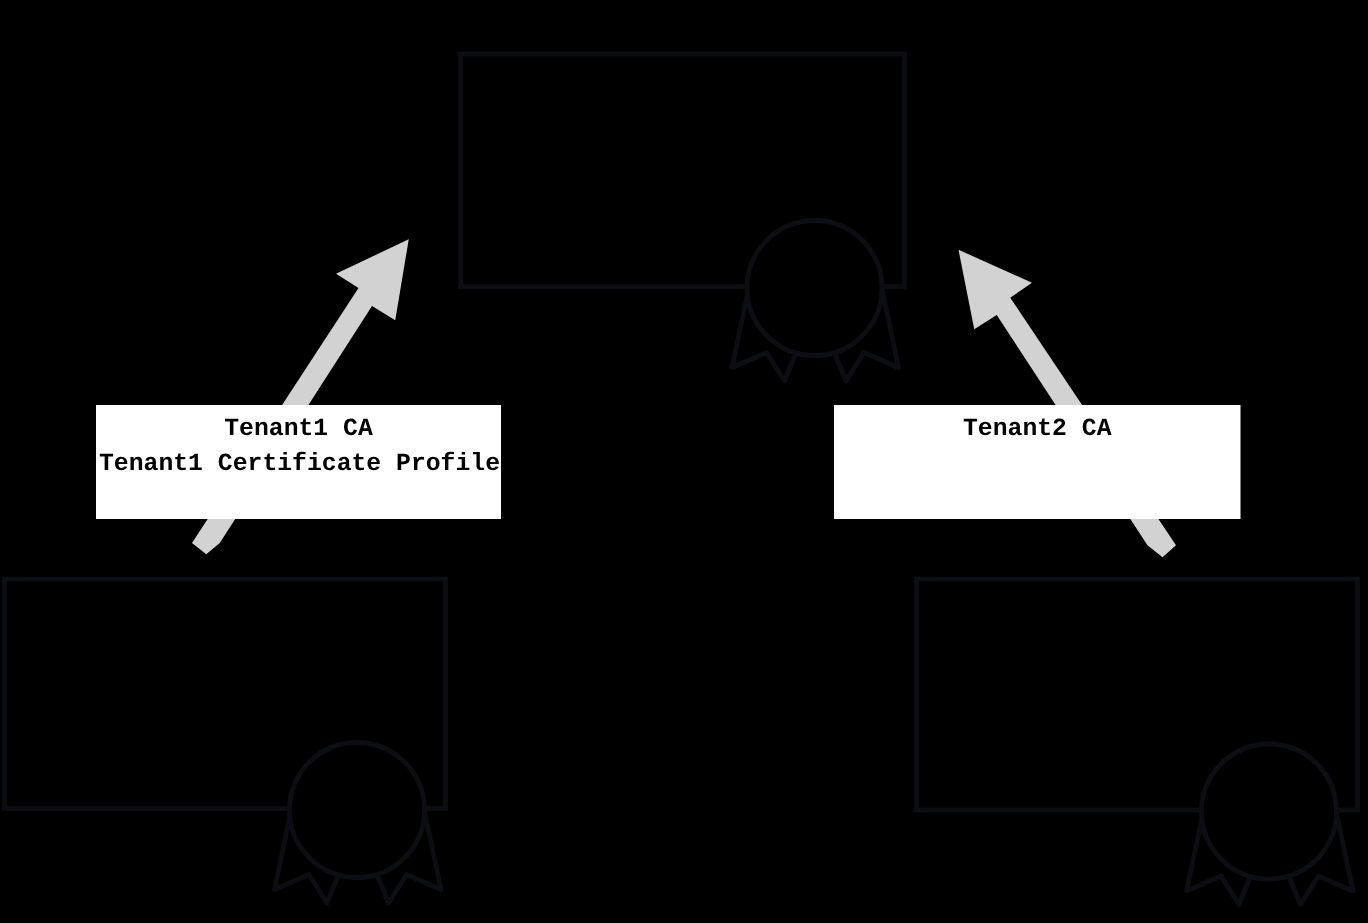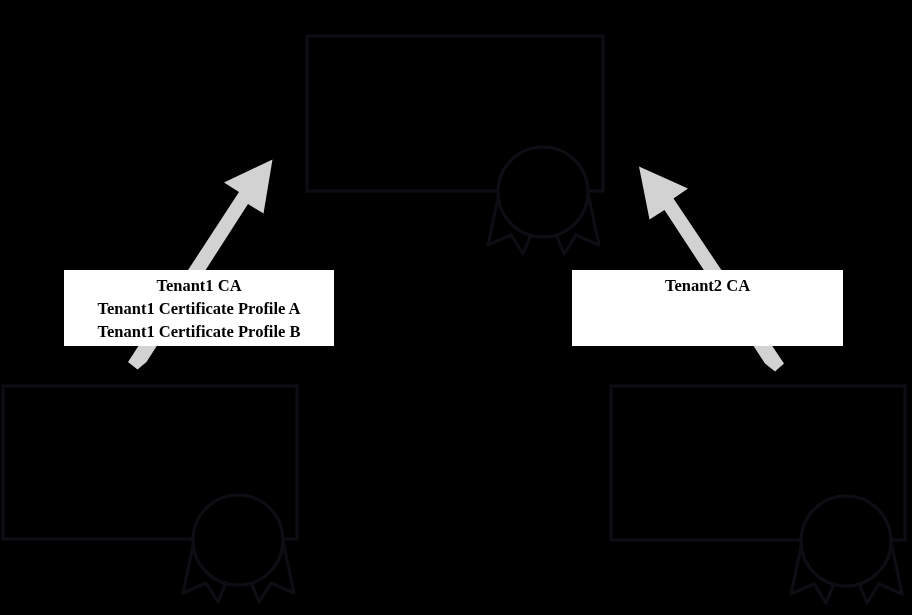--- a/index.html
+++ b/index.html
@@ -21,42 +21,42 @@
     left: 0;
     top: 0;
     width: 912px;
     height: 615px;
     display: block;
   }
   .label-box {
     position: absolute;
     background: #ffffff;
     color: #000000;
-    font-family: Liberation Serif, serif;
+    font-family: Liberation Mono, monospace;
     font-weight: bold;
     font-size: 16.5px;
     line-height: 23px;
     text-align: center;
     box-sizing: border-box;
     padding: 4px 2px 4px 2px;
     white-space: nowrap;
     z-index: 5;
   }
   .label-line {
     display: block;
     width: 100%;
   }
   #label-tenant1 {
     left: 64px;
     top: 270px;
     width: 270px;
     height: 76px;
   }
   #label-tenant2 {
-    left: 572px;
+    left: 556px;
     top: 270px;
     width: 271px;
     height: 76px;
   }
 </style>
 </head>
 <body>
 
 <div id="canvas">
 
@@ -107,21 +107,20 @@
                L 688.0 188.5
                L 673.5 198.5
                L 784.0 363.5
                Z" fill="#d2d2d2" stroke="none"></path>
     </g>
 
   </svg>
 
   <div id="label-tenant1" class="label-box">
     <span class="label-line">Tenant1 CA</span>
-    <span class="label-line">Tenant1 Certificate Profile A</span>
     <span class="label-line">Tenant1 Certificate Profile B</span>
   </div>
 
   <div id="label-tenant2" class="label-box">
     <span class="label-line">Tenant2 CA</span>
   </div>
 
 </div>
 
 </body></html>

